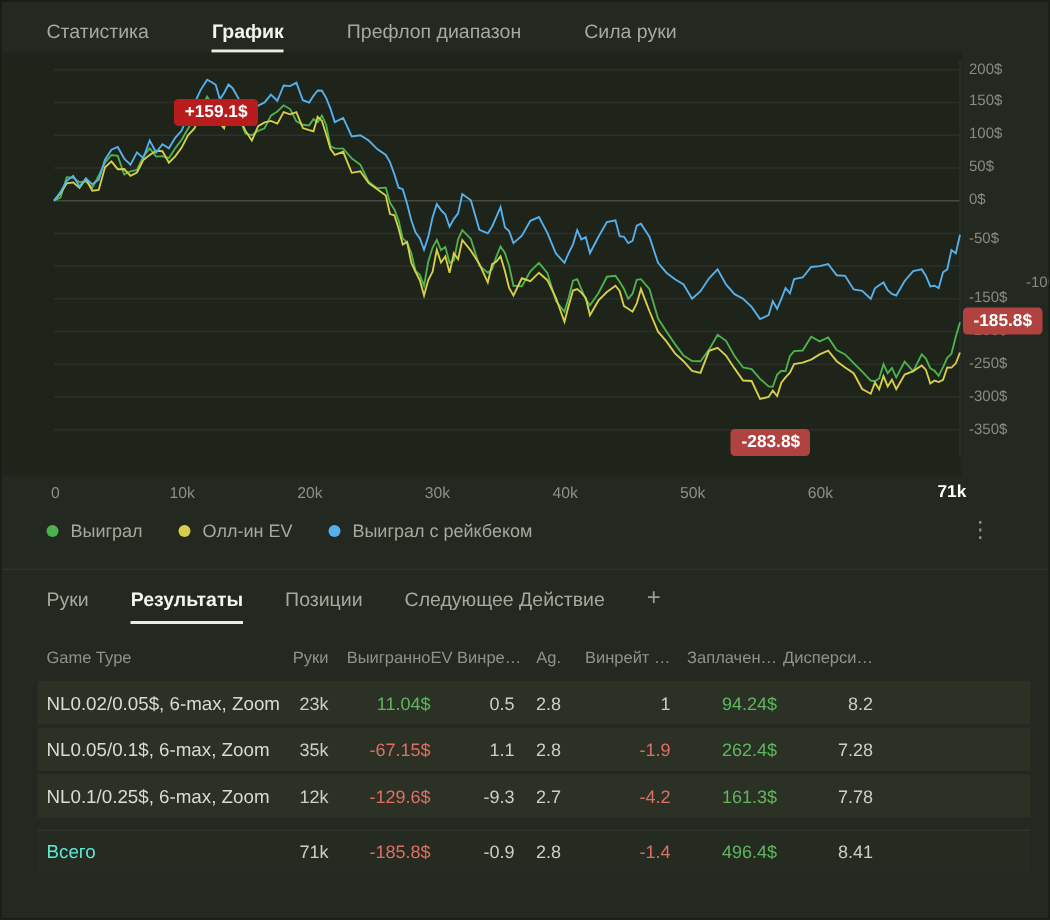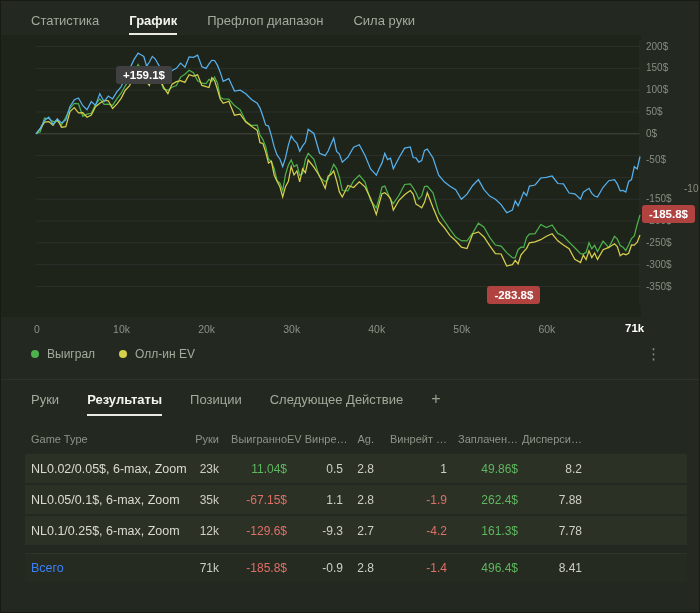--- a/index.html
+++ b/index.html
@@ -5,32 +5,32 @@
   *{box-sizing:border-box;margin:0;padding:0}
   html,body{width:700px;height:613px;overflow:hidden}
   body{
     background:#232820;
     font-family:"Liberation Sans", sans-serif;
     color:#a9afa2;
     border:1px solid #171b13;
     position:relative;
   }
   
-  .top-nav{display:flex;gap:30px;padding:12px 0 0 30px;font-size:13px;height:34px}
+  .top-nav{display:flex;gap:42px;padding:12px 0 0 30px;font-size:13px;height:34px}
   .tab{cursor:pointer;padding-bottom:7px;color:#a4aa9c;white-space:nowrap}
   .tab.active{color:#f2f4ee;border-bottom:2px solid #e9ebe3;font-weight:bold}
   
   .chart-wrap{position:relative;height:304px}
   #chart-svg{position:absolute;left:0;top:0}
   .xlabel{position:absolute;font-size:10.5px;color:#8b9185;white-space:nowrap}
   .xlabel.end{color:#ffffff;font-weight:bold;font-size:11.5px}
   .ylabel{position:absolute;font-size:10px;color:#878d81;white-space:nowrap}
   .badge{position:absolute;color:#fff;font-size:11.5px;font-weight:bold;
          padding:3px 7px;border-radius:3px;white-space:nowrap;z-index:3}
-  .badge-pos{background:#404040}
+  .badge-pos{background:#b91c1c}
   .badge-neg{background:#b04340}
   
   .legend{display:flex;align-items:flex-start;gap:24px;padding-left:30px;margin-top:8px;
           font-size:12px;color:#a4aa9c;height:18px}
   .legend-item{display:flex;align-items:center;cursor:pointer}
   .dot{width:8px;height:8px;border-radius:50%;display:inline-block;margin-right:8px}
   .more{margin-left:auto;margin-right:38px;font-size:15px;color:#8b9185;cursor:pointer;line-height:14px}
   .section-divider{border-top:1px solid #2d332a;margin-top:14px}
   
   .bottom-tabs{display:flex;gap:28px;padding:12px 0 0 30px;font-size:13px;align-items:flex-start}
@@ -38,21 +38,21 @@
   
   .table{margin:8px 12px 12px 24px;font-size:12px}
   .rgrid{display:grid;grid-template-columns:146px 48px 68px 56px 31px 73px 71px 64px 1fr;align-items:center}
   .thead{height:30px;color:#8e9488;font-size:11px}
   .hc{white-space:nowrap}
   .c0{text-align:left;padding-left:6px}
   .cr{text-align:right}
   .trow{height:29px;background:#2c3126;margin-bottom:2px;color:#ccd0c4;font-size:12px}
   .trow .c0{color:#d8dbd0;font-size:12.5px;white-space:nowrap}
   .trow.total{background:#262b21;margin-top:8px;border-top:1px solid #2e332b}
-  .trow.total .c0{color:#3b82f6}
+  .trow.total .c0{color:#5eead4}
   .pos{color:#5eb75e}
   .neg{color:#de6f66}
 </style>
 </head>
 <body>
 
 <nav class="top-nav">
   <div class="tab">Статистика</div>
   <div class="tab active">График</div>
   <div class="tab">Префлоп диапазон</div>
@@ -106,20 +106,24 @@
 
 <div class="legend">
   <div class="legend-item">
     <span class="dot" style="background: rgb(77, 177, 76);"></span>
     <span>Выиграл</span>
   </div>
   <div class="legend-item">
     <span class="dot" style="background: rgb(213, 207, 75);"></span>
     <span>Олл-ин EV</span>
   </div>
+  <div class="legend-item">
+    <span class="dot" style="background: rgb(86, 176, 236);"></span>
+    <span>Выиграл с рейкбеком</span>
+  </div>
   <span class="more">⋮</span>
 </div>
 
 <div class="section-divider"></div>
 
 <nav class="bottom-tabs">
   <div class="tab">Руки</div>
   <div class="tab active">Результаты</div>
   <div class="tab">Позиции</div>
   <div class="tab">Следующее Действие</div>
@@ -139,33 +143,33 @@
       <div></div>
     </div>
   <div id="table-body">
       <div class="rgrid trow">
         <div class="tc c0">NL0.02/0.05$, 6-max, Zoom</div>
         <div class="tc cr ">23k</div>
         <div class="tc cr pos">11.04$</div>
         <div class="tc cr ">0.5</div>
         <div class="tc cr ">2.8</div>
         <div class="tc cr ">1</div>
-        <div class="tc cr pos">49.86$</div>
+        <div class="tc cr pos">94.24$</div>
         <div class="tc cr ">8.2</div>
         <div></div>
       </div>
       <div class="rgrid trow">
         <div class="tc c0">NL0.05/0.1$, 6-max, Zoom</div>
         <div class="tc cr ">35k</div>
         <div class="tc cr neg">-67.15$</div>
         <div class="tc cr ">1.1</div>
         <div class="tc cr ">2.8</div>
         <div class="tc cr neg">-1.9</div>
         <div class="tc cr pos">262.4$</div>
-        <div class="tc cr ">7.88</div>
+        <div class="tc cr ">7.28</div>
         <div></div>
       </div>
       <div class="rgrid trow">
         <div class="tc c0">NL0.1/0.25$, 6-max, Zoom</div>
         <div class="tc cr ">12k</div>
         <div class="tc cr neg">-129.6$</div>
         <div class="tc cr ">-9.3</div>
         <div class="tc cr ">2.7</div>
         <div class="tc cr neg">-4.2</div>
         <div class="tc cr pos">161.3$</div>

